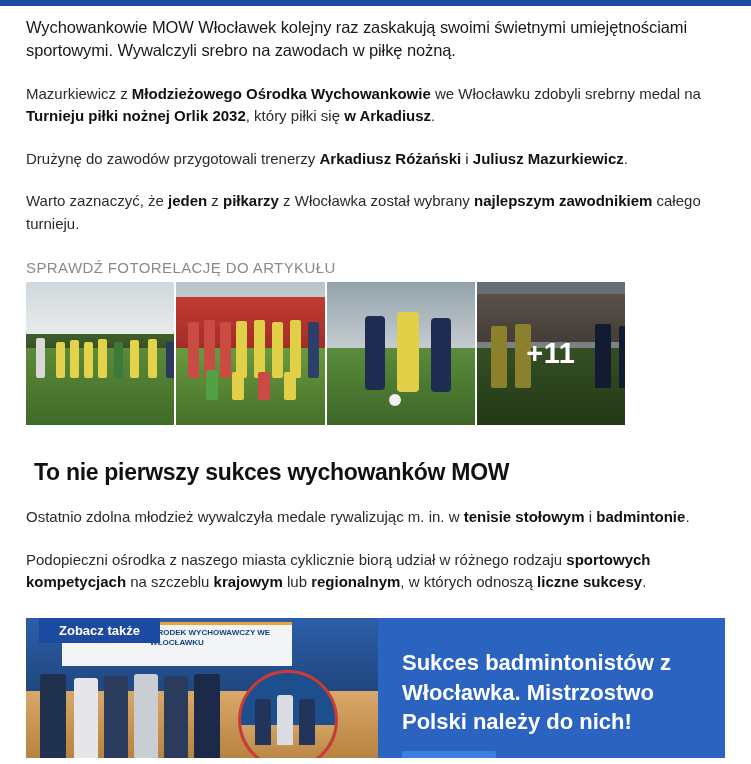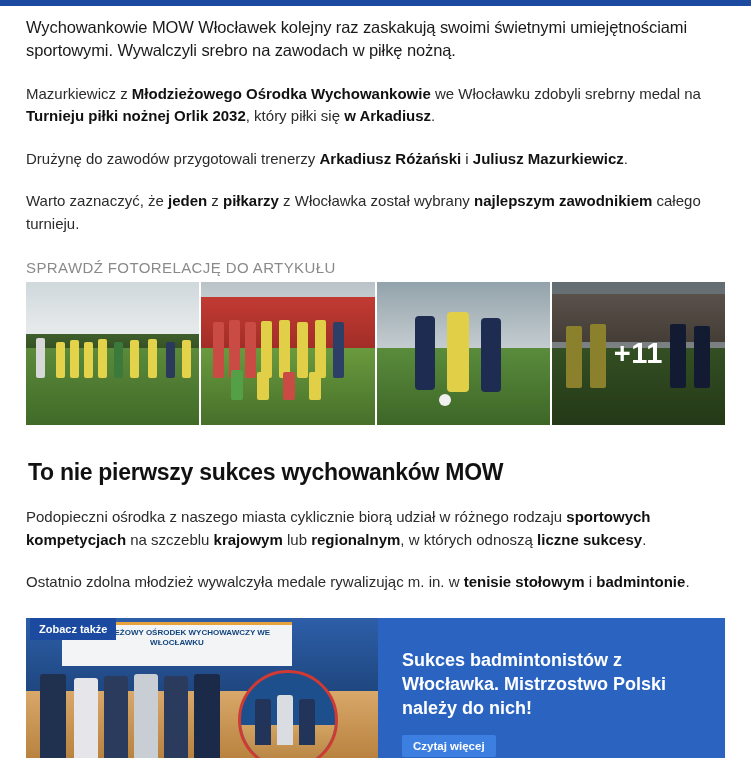--- a/index.html
+++ b/index.html
@@ -45,21 +45,21 @@
     font-size: 15px;
     letter-spacing: 0.4px;
     color: #8a8a8a;
     margin: 24px 0 6px 0;
     text-transform: uppercase;
     font-weight: normal;
   }
   .gallery {
     display: flex;
     gap: 2px;
-    width: 699px;
+    width: 599px;
     height: 143px;
   }
   .thumb {
     position: relative;
     flex: 1 1 0;
     height: 143px;
     overflow: hidden;
     cursor: pointer;
   }
   .thumb .sky {
@@ -103,21 +103,21 @@
     color: #fff;
     font-size: 29px;
     font-weight: bold;
     letter-spacing: 0.5px;
   }
 
   h2.section {
     font-size: 23px;
     font-weight: bold;
     color: #111;
-    margin: 34px 0 0 2px;
+    margin: 34px 0 0 8px;
     letter-spacing: -0.3px;
   }
 
   .promo {
     margin-top: 24px;
     width: 699px;
     height: 140px;
     display: flex;
     background: #2a63c0;
     position: relative;
@@ -160,35 +160,35 @@
     overflow: hidden;
     border: 3px solid #d03a34;
     background: #1d4f8c;
   }
   .promo-circle .c-floor {
     position:absolute; left:0; right:0; bottom:0; height:45%;
     background: linear-gradient(#d2a362, #b47f3d);
   }
   .badge-seealso {
     position: absolute;
-    left: 4px; top: 0;
+    left: 13px; top: 0;
     background: #1b4aa0;
     color: #fff;
-    font-size: 11px;
-    font-weight: bold;
-    padding: 5px 9px;
+    font-size: 13px;
+    font-weight: bold;
+    padding: 5px 20px;
     z-index: 4;
   }
   .promo-text {
     flex: 1;
     padding: 30px 20px 0 24px;
     color: #fff;
   }
   .promo-title {
-    font-size: 18px;
+    font-size: 22px;
     font-weight: bold;
     line-height: 1.35;
     margin: 0 0 14px 0;
   }
   .promo-cta {
     display: inline-block;
     background: #3d7fe0;
     color: #fff;
     font-size: 11.5px;
     font-weight: bold;
@@ -264,22 +264,22 @@
       <div class="figure" style="left:38px;top:42px;width:16px;height:64px;background:#e0cf47;"></div>
       <div class="figure" style="left:118px;top:42px;width:16px;height:64px;background:#1f2c52;"></div>
       <div class="figure" style="left:142px;top:44px;width:16px;height:62px;background:#1f2c52;"></div>
       <div class="more-overlay">+11</div>
     </div>
 
   </div>
 
   <h2 class="section">To nie pierwszy sukces wychowanków MOW</h2>
 
+  <p class="para"><span>Ostatnio zdolna młodzież wywalczyła medale rywalizując m. in. w </span><b>tenisie stołowym</b><span> i </span><b>badmintonie</b><span>.</span></p>
   <p class="para"><span>Podopieczni ośrodka z naszego miasta cyklicznie biorą udział w różnego rodzaju </span><b>sportowych kompetycjach</b><span> na szczeblu </span><b>krajowym</b><span> lub </span><b>regionalnym</b><span>, w których odnoszą </span><b>liczne sukcesy</b><span>.</span></p>
-  <p class="para"><span>Ostatnio zdolna młodzież wywalczyła medale rywalizując m. in. w </span><b>tenisie stołowym</b><span> i </span><b>badmintonie</b><span>.</span></p>
 
   <div class="promo">
     <div class="promo-img">
       <div class="hall-wall"></div>
       <div class="banner">MŁODZIEŻOWY OŚRODEK WYCHOWAWCZY WE WŁOCŁAWKU</div>
       <div class="floor"></div>
 
       <div class="person" style="left:14px;top:56px;width:26px;height:84px;background:#20304f;"></div>
       <div class="person" style="left:48px;top:60px;width:24px;height:80px;background:#e6e6ea;"></div>
       <div class="person" style="left:78px;top:58px;width:24px;height:82px;background:#2b3b5e;"></div>

